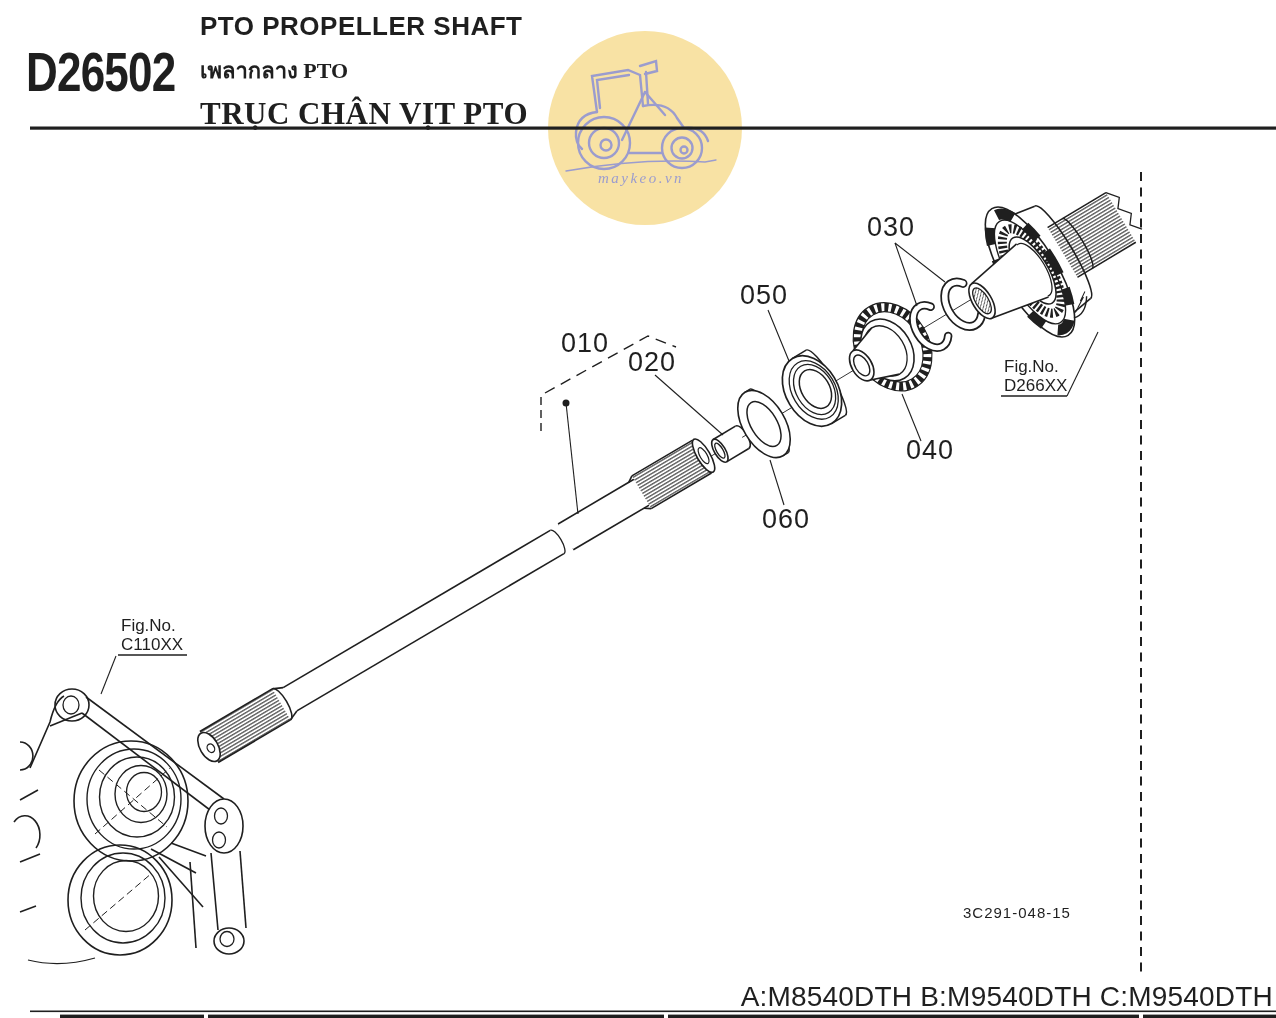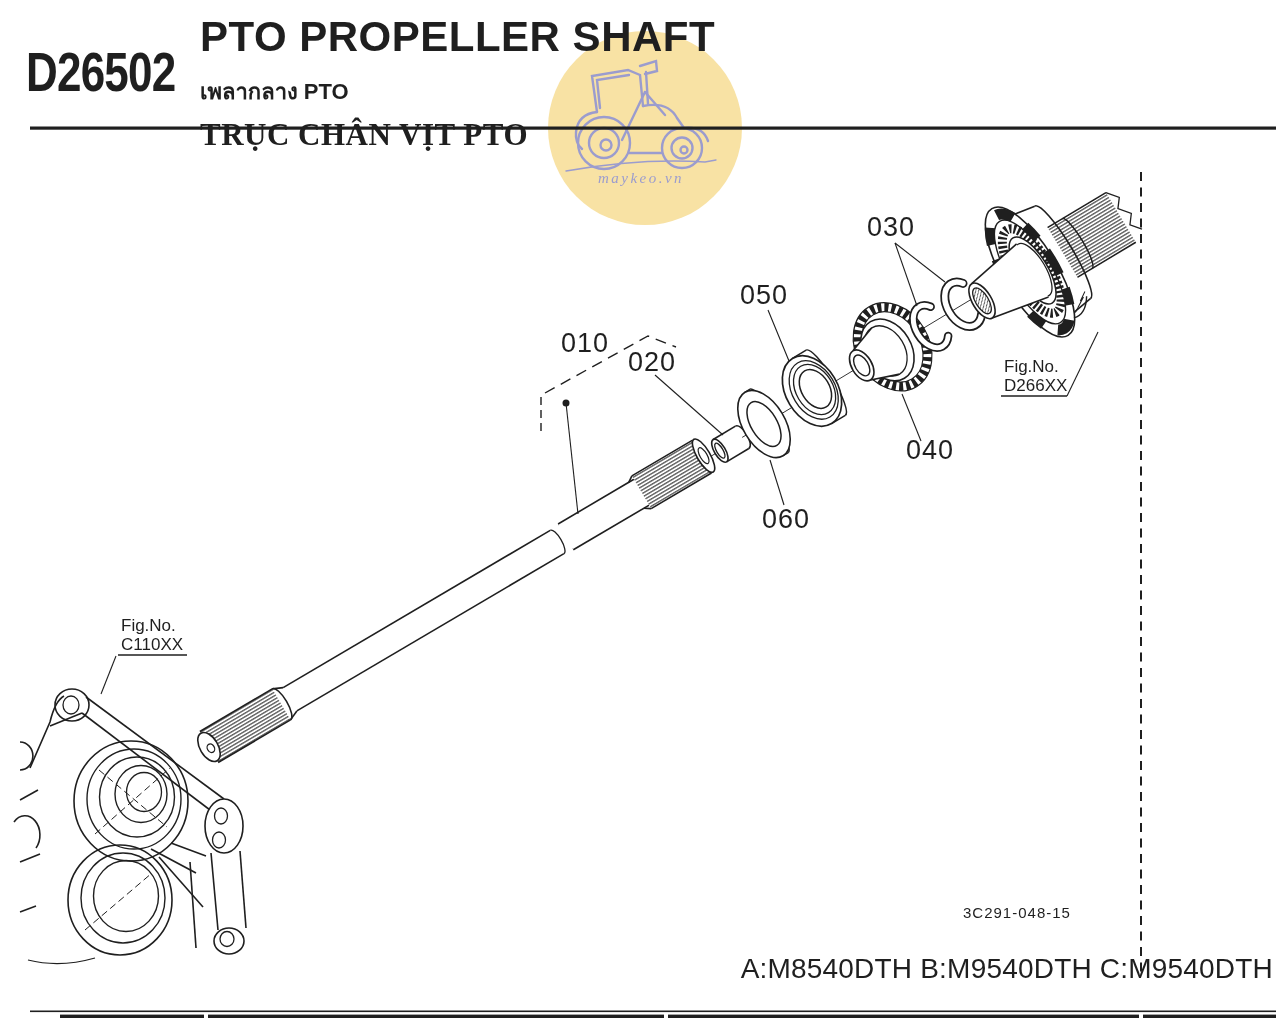--- a/index.html
+++ b/index.html
@@ -7,25 +7,25 @@
     position:relative;width:1276px;height:1018px;background:#ffffff;
     overflow:hidden;font-family:"Liberation Sans",sans-serif;color:#1f1f1f;
   }
   .page svg{position:absolute;left:0;top:0;}
   .hdr-code{
     position:absolute;left:26px;top:40px;
     font-size:55px;font-weight:bold;letter-spacing:-1px;
     transform:scaleX(0.8);transform-origin:left top;white-space:nowrap;
   }
   .hdr-block{position:absolute;left:200px;top:10px;white-space:nowrap;}
-  .hdr-en{font-size:42px;font-weight:bold;letter-spacing:.5px;line-height:1.28;text-align:right;}
-  .hdr-th{font-family:Liberation Sans, sans-serif;font-size:22px;font-weight:bold;margin-top:10px;}
+  .hdr-en{font-size:26px;font-weight:bold;letter-spacing:.5px;line-height:1.28;}
+  .hdr-th{font-family:Liberation Serif, serif;font-size:22px;font-weight:bold;margin-top:10px;}
   .hdr-vi{font-family:"Liberation Serif","DejaVu Serif",serif;font-size:31px;font-weight:bold;margin-top:8px;letter-spacing:.5px;}
   .footer-models{
-    position:absolute;right:3px;top:953px;font-size:28px;letter-spacing:.2px;white-space:nowrap;
+    position:absolute;right:3px;top:981px;font-size:28px;letter-spacing:.2px;white-space:nowrap;
   }
   text{font-family:"Liberation Sans",sans-serif;fill:#1f1f1f;}
   .callout{font-size:27px;letter-spacing:1px;}
   .figref{font-size:17px;}
   .dwgcode{font-size:15px;letter-spacing:1px;}
   .wmtext{font-family:"Liberation Serif","DejaVu Serif",serif;font-style:italic;font-size:15px;fill:#9b9cce;letter-spacing:2.5px;}
 </style>
 </head>
 <body>
 

